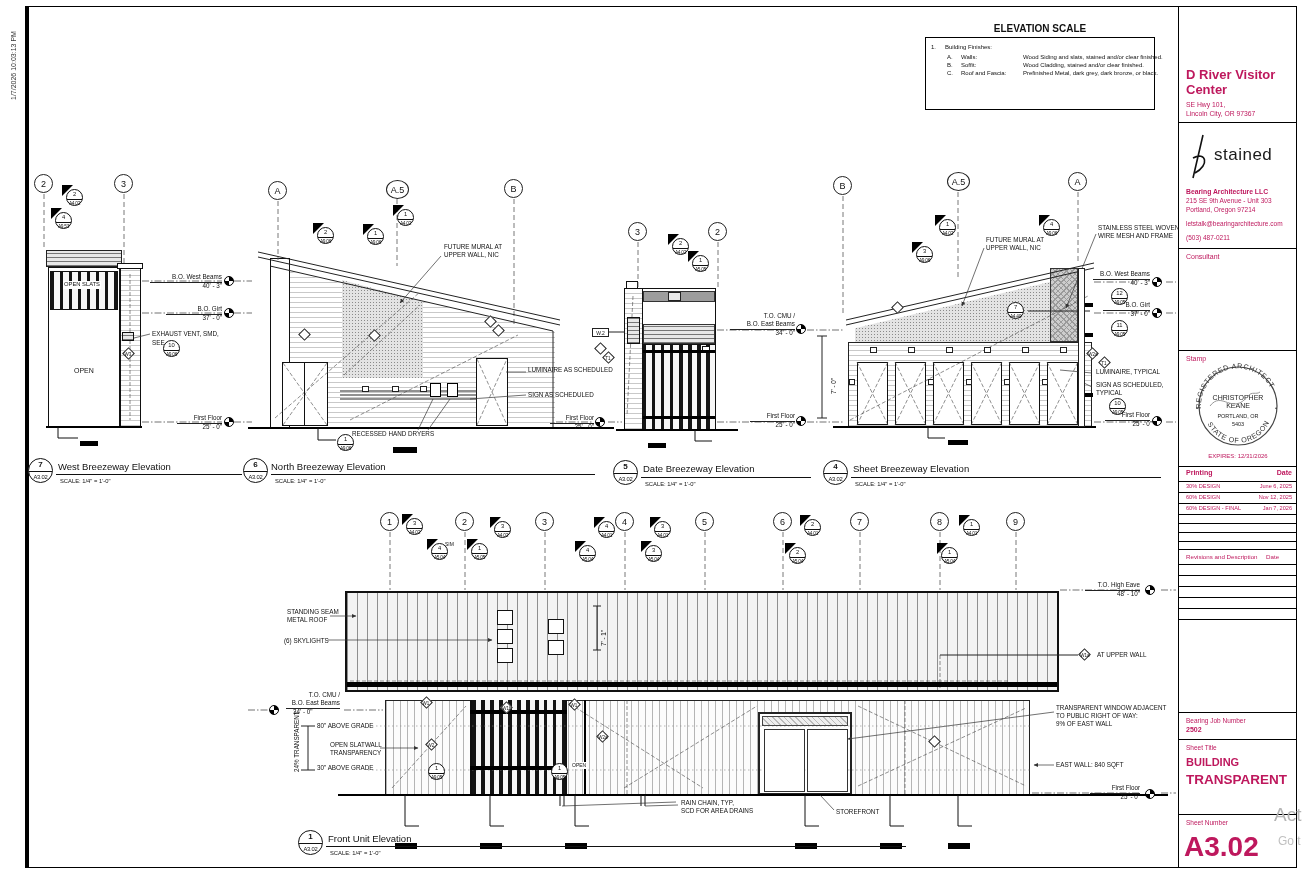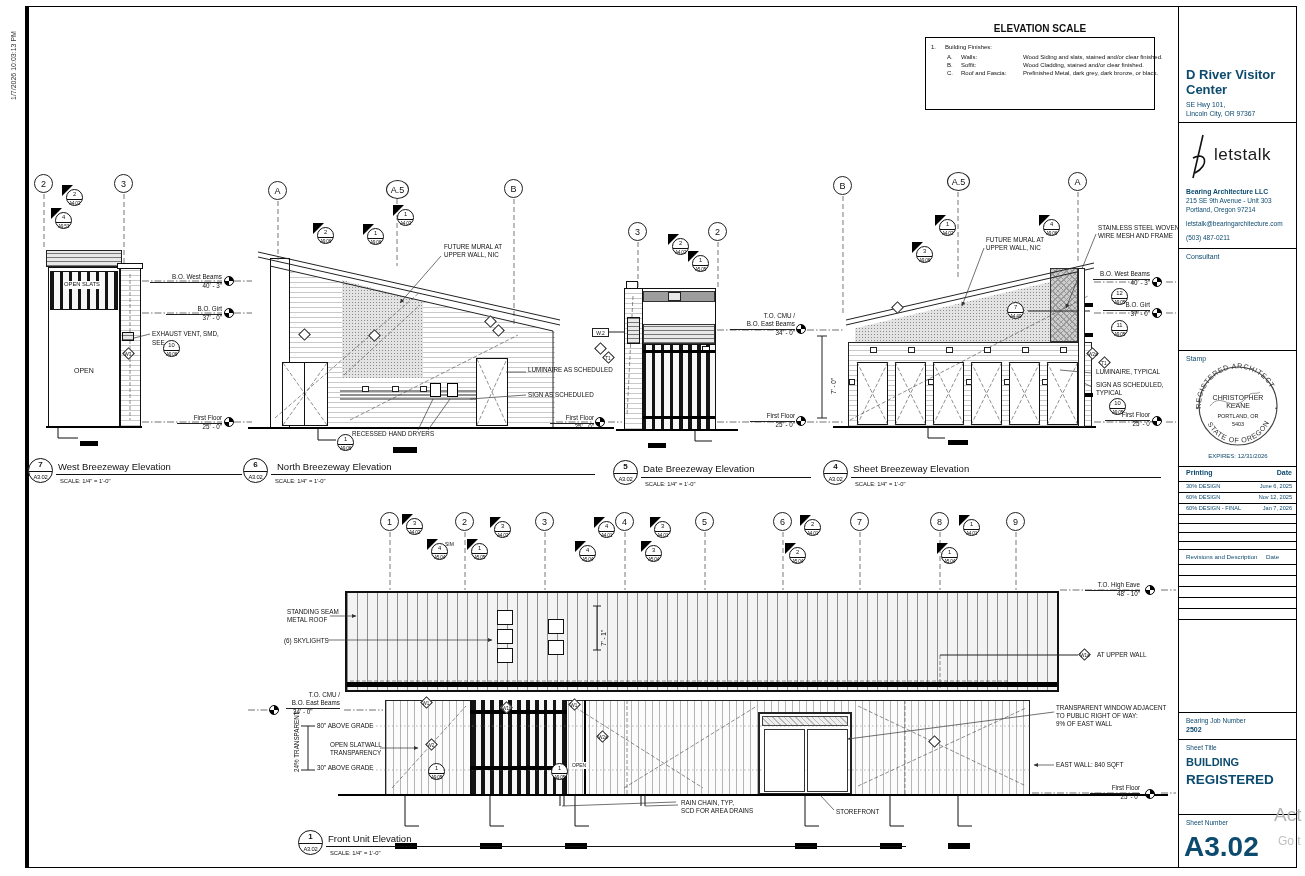--- a/index.html
+++ b/index.html
@@ -28,21 +28,21 @@
 .blk{position:absolute;background:#000;z-index:6}
 .tex{position:absolute;z-index:2}
 .brick{background-image:repeating-linear-gradient(0deg,#c9c9c9 0 1px,transparent 1px 5px)}
 .stipple{background-color:#e3e3e3;background-image:radial-gradient(#8a8a8a 0.5px,transparent 0.9px);background-size:3px 3px}
 .vslat{background:repeating-linear-gradient(90deg,#141414 0 3.5px,#f7f7f7 3.5px 9px)}
 .seam{background:repeating-linear-gradient(90deg,#8f8f8f 0 1px,#f3f3f3 1px 10px)}
 .fsid{background:repeating-linear-gradient(90deg,#b5b5b5 0 1px,#fcfcfc 1px 7px)}
 .hlou{background:repeating-linear-gradient(0deg,#777 0 1px,#e8e8e8 1px 4px)}
 .mesh{background-color:#cdcdcd;background-image:repeating-linear-gradient(45deg,#9a9a9a 0 1px,transparent 1px 4px),repeating-linear-gradient(135deg,#9a9a9a 0 1px,transparent 1px 4px)}
 #linework{position:absolute;left:0;top:0;z-index:4;pointer-events:none}
-.tb{position:absolute;z-index:7;color:#0c4a6e}
+.tb{position:absolute;z-index:7;color:#be185d}
 .tbline{position:absolute;left:1179px;width:118px;border-top:1px solid #000;z-index:6}
 .rowline{position:absolute;left:1179px;width:118px;border-top:0.8px solid #000;z-index:6}
 </style>
 </head>
 <body>
 
 <div id="canvas">
 
 <div class="lb rot" style="left:9px;top:100px;font-size:7px;color:#333">1/7/2026 10:03:13 PM</div>
 <div class="abs" style="left:25px;top:6px;width:1272px;height:862px;border:1.5px solid #000;z-index:1"></div>
@@ -173,21 +173,21 @@
       <span>A9.06</span>
     </div>
 <div class="lb ra uline" style="left:550px;top:414px;width:44px">First Floor</div>
 <div class="lb ra" style="left:560px;top:423px;width:34px">25' - 0"</div>
 <div class="tgt" style="left:595px;top:417px"></div>
 <div class="blk" style="left:393px;top:447px;width:24px;height:6px"></div>
 <div class="tc" style="left:243px;top:458px">
       <b>6</b>
       <span>A3.02</span>
     </div>
-<div class="ttl" style="left:277px;top:461px">North Breezeway Elevation</div>
+<div class="ttl" style="left:271px;top:461px">North Breezeway Elevation</div>
 <div class="tl" style="left:271px;top:474px;width:324px"></div>
 <div class="scl" style="left:275px;top:478px">SCALE:  1/4" = 1'-0"</div>
 
 <div class="gb" style="left:628px;top:222px">3</div>
 <div class="gb" style="left:708px;top:222px">2</div>
 <div class="flg" style="left:672px;top:238px">
       <i>2</i>
       <span>A4.02</span>
     </div>
 <div class="flg" style="left:692px;top:255px">
@@ -457,21 +457,21 @@
 <div class="tl" style="left:326px;top:846px;width:580px"></div>
 <div class="scl" style="left:330px;top:850px">SCALE:  1/4" = 1'-0"</div>
 
 <div class="tb" style="left:1186px;top:68px;width:100px;font-size:13px;font-weight:bold;line-height:1.15;white-space:normal">D River Visitor Center</div>
 <div class="tb" style="left:1186px;top:101px;font-size:6.8px">SE Hwy 101,</div>
 <div class="tb" style="left:1186px;top:110px;font-size:6.8px">Lincoln City, OR 97367</div>
 <div class="tbline" style="top:122px"></div>
 <svg class="abs" style="left:1186px;top:132px;z-index:7" width="26" height="50">
       <path d="M17,3 L7,46 M7,26 C20,19 24,33 9,41" stroke="#111" stroke-width="1.6" fill="none"></path>
     </svg>
-<div class="tb" style="left:1214px;top:145px;font-size:17px;font-weight:300;letter-spacing:0.5px;color:#1a1a1a">letstalk</div>
+<div class="tb" style="left:1214px;top:145px;font-size:17px;font-weight:300;letter-spacing:0.5px;color:#1a1a1a">stained</div>
 <div class="tb" style="left:1186px;top:188px;font-size:6.8px;font-weight:bold">Bearing Architecture LLC</div>
 <div class="tb" style="left:1186px;top:197px;font-size:6.5px">215 SE 9th Avenue - Unit 303</div>
 <div class="tb" style="left:1186px;top:206px;font-size:6.5px">Portland, Oregon 97214</div>
 <div class="tb" style="left:1186px;top:220px;font-size:6.5px">letstalk@bearingarchitecture.com</div>
 <div class="tb" style="left:1186px;top:234px;font-size:6.5px">(503) 487-0211</div>
 <div class="tbline" style="top:248px"></div>
 <div class="tb" style="left:1186px;top:253px;font-size:7px">Consultant</div>
 <div class="tbline" style="top:350px"></div>
 <div class="tb" style="left:1186px;top:355px;font-size:7px">Stamp</div>
 <svg class="abs" style="left:1190px;top:362px;z-index:7" width="96" height="92">
@@ -513,20 +513,20 @@
 <div class="rowline" style="top:586px"></div>
 <div class="rowline" style="top:597px"></div>
 <div class="rowline" style="top:608px"></div>
 <div class="rowline" style="top:619px"></div>
 <div class="tbline" style="top:712px"></div>
 <div class="tb" style="left:1186px;top:717px;font-size:6.5px">Bearing Job Number</div>
 <div class="tb" style="left:1186px;top:726px;font-size:7px;font-weight:bold">2502</div>
 <div class="tbline" style="top:739px"></div>
 <div class="tb" style="left:1186px;top:744px;font-size:6.5px">Sheet Title</div>
 <div class="tb" style="left:1186px;top:756px;font-size:11px;font-weight:bold">BUILDING</div>
-<div class="tb" style="left:1186px;top:772px;font-size:13.5px;font-weight:bold">REGISTERED</div>
+<div class="tb" style="left:1186px;top:772px;font-size:13.5px;font-weight:bold">TRANSPARENT</div>
 <div class="tbline" style="top:814px"></div>
 <div class="tb" style="left:1186px;top:819px;font-size:6.5px">Sheet Number</div>
 <div class="tb" style="left:1184px;top:831px;font-size:28px;font-weight:bold">A3.02</div>
 <div class="tb" style="left:1274px;top:804px;font-size:19px;color:#b5b5b5;z-index:9">Act</div>
 <div class="tb" style="left:1278px;top:834px;font-size:12px;color:#c0c0c0;z-index:9">Go t</div>
 
 </div>
 
 </body></html>

